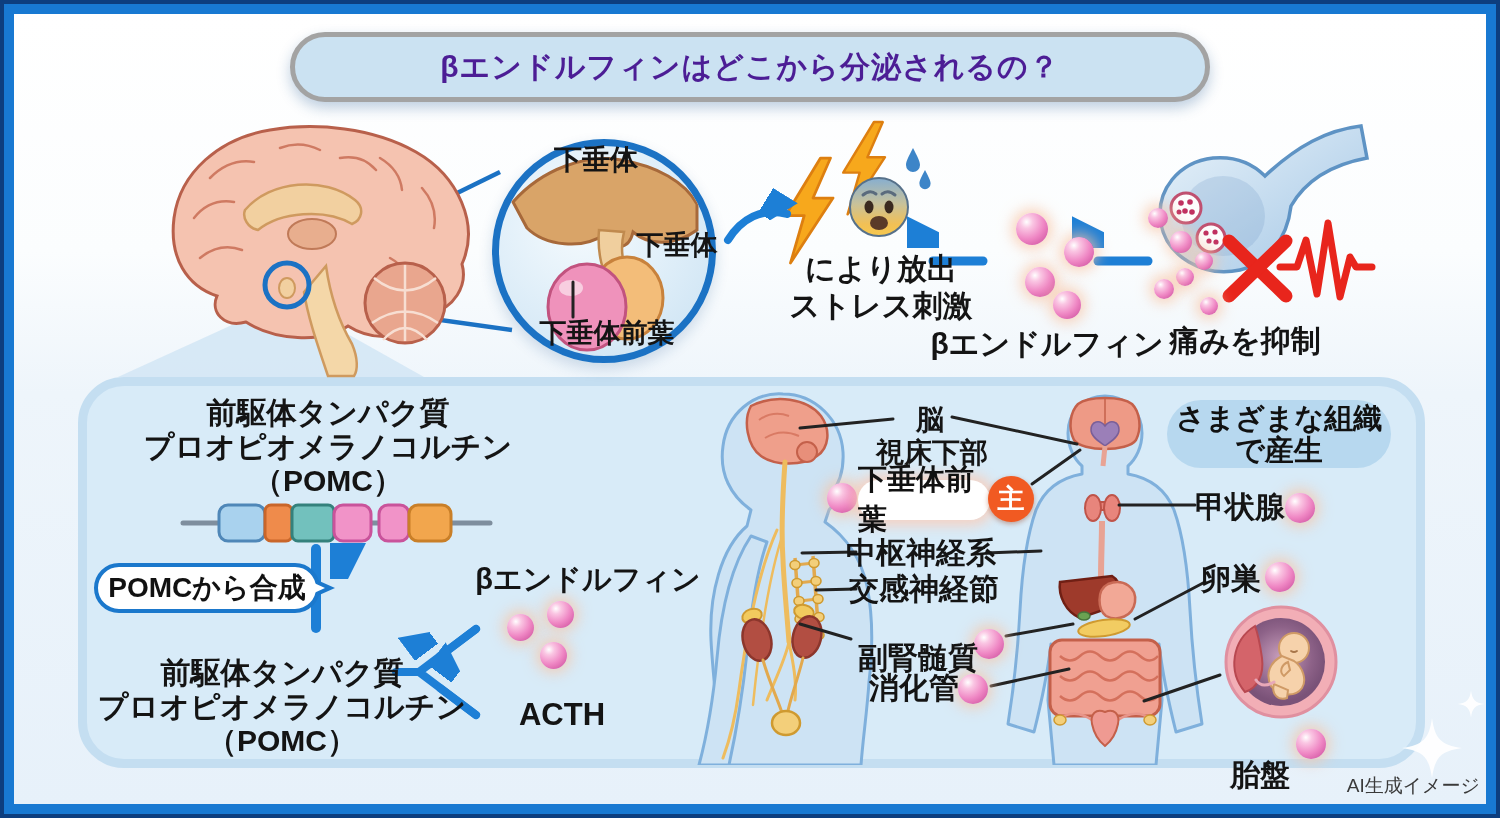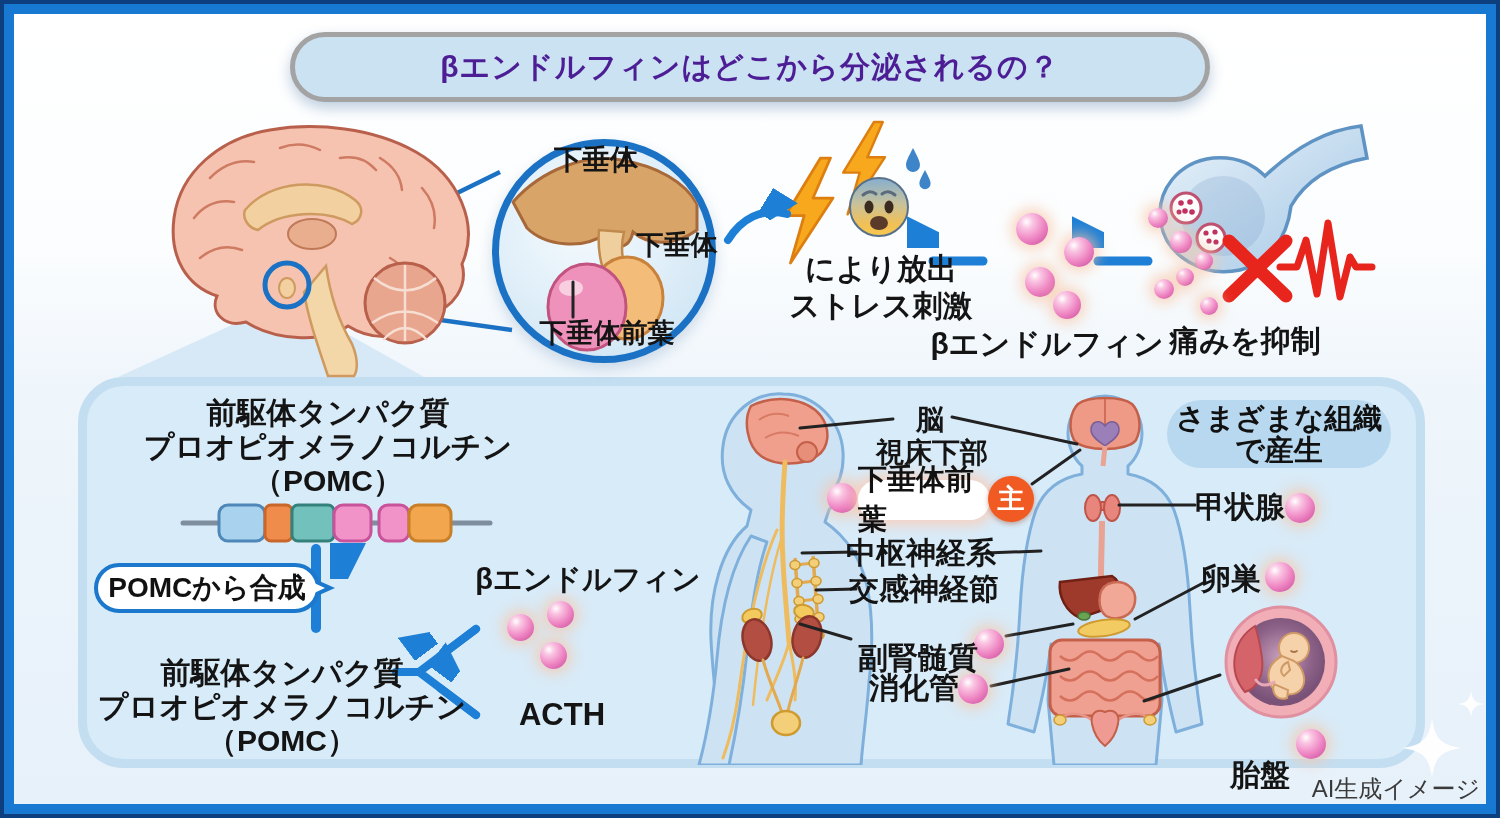--- a/index.html
+++ b/index.html
@@ -3,21 +3,21 @@
 <meta charset="utf-8">
 <style>
   html,body{margin:0;padding:0;background:#0d3e7e;}
   #stage{position:relative;width:1500px;height:818px;overflow:hidden;
          font-family:"Liberation Sans","DejaVu Sans",sans-serif;background:#0d3e7e;}
   #bg{position:absolute;left:14px;top:14px;right:14px;bottom:14px;
       background:linear-gradient(180deg,#ffffff 0%,#fbfdfe 30%,#eef5fb 48%,#e7f1fa 100%);}
   .abs{position:absolute;}
   .lbl{position:absolute;transform:translate(-50%,-50%);font-weight:700;color:#141414;
        white-space:nowrap;text-align:center;line-height:1.15;}
-  .f24{font-size:24px;font-weight:400;color:#3a3a3a;}
+  .f24{font-size:19px;font-weight:400;color:#3a3a3a;}
   .f27{font-size:27px;} .f28{font-size:28px;} .f29{font-size:29px;}
   .f30{font-size:30px;} .f31{font-size:31px;}
   .title-pill{position:absolute;left:290px;top:32px;width:920px;height:70px;border-radius:40px;
       background:#cbe2f2;border:5px solid #a3a3a3;box-sizing:border-box;
       box-shadow:0 6px 14px rgba(20,80,140,.28);display:flex;align-items:center;justify-content:center;
       font-size:30px;font-weight:700;color:#4c1d95;letter-spacing:1px;}
   .panel{position:absolute;left:78px;top:377px;width:1347px;height:391px;border-radius:46px;
       background:#d8ebf8;border:9px solid #c4def1;box-sizing:border-box;}
   .magnifier{position:absolute;left:492px;top:139px;width:224px;height:224px;border-radius:50%;
       border:7px solid #1b72c4;box-sizing:border-box;overflow:hidden;

